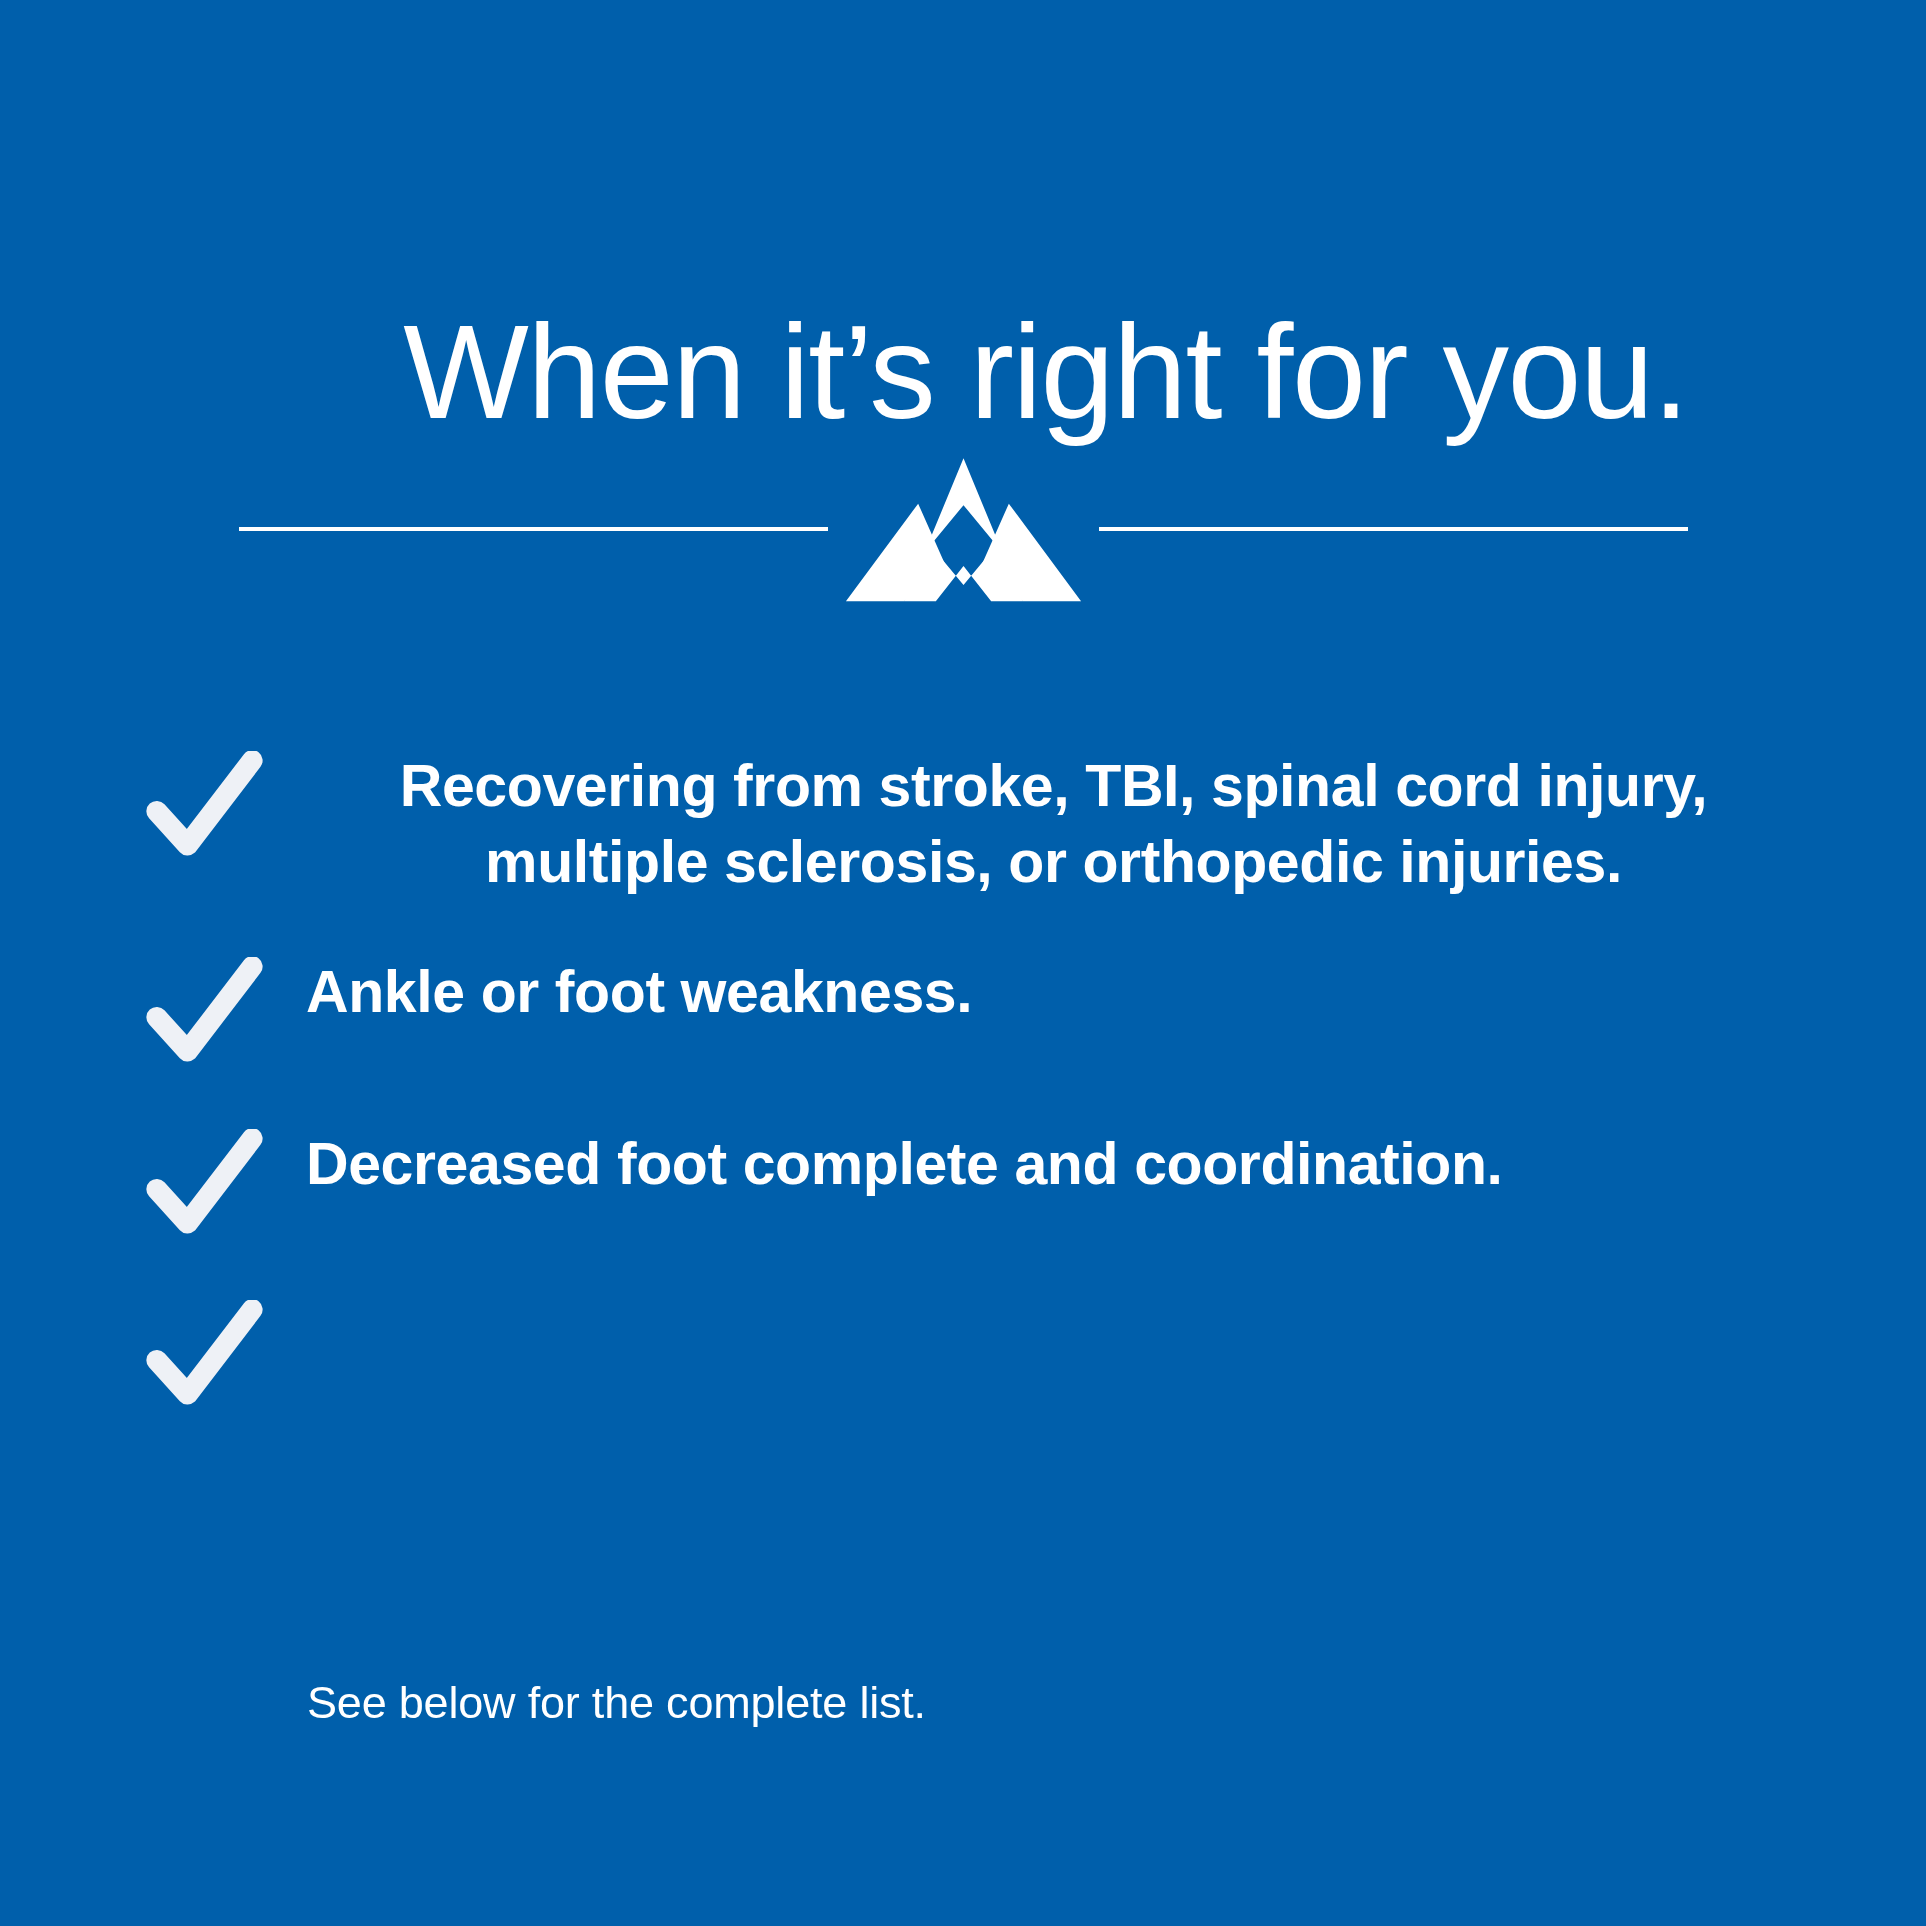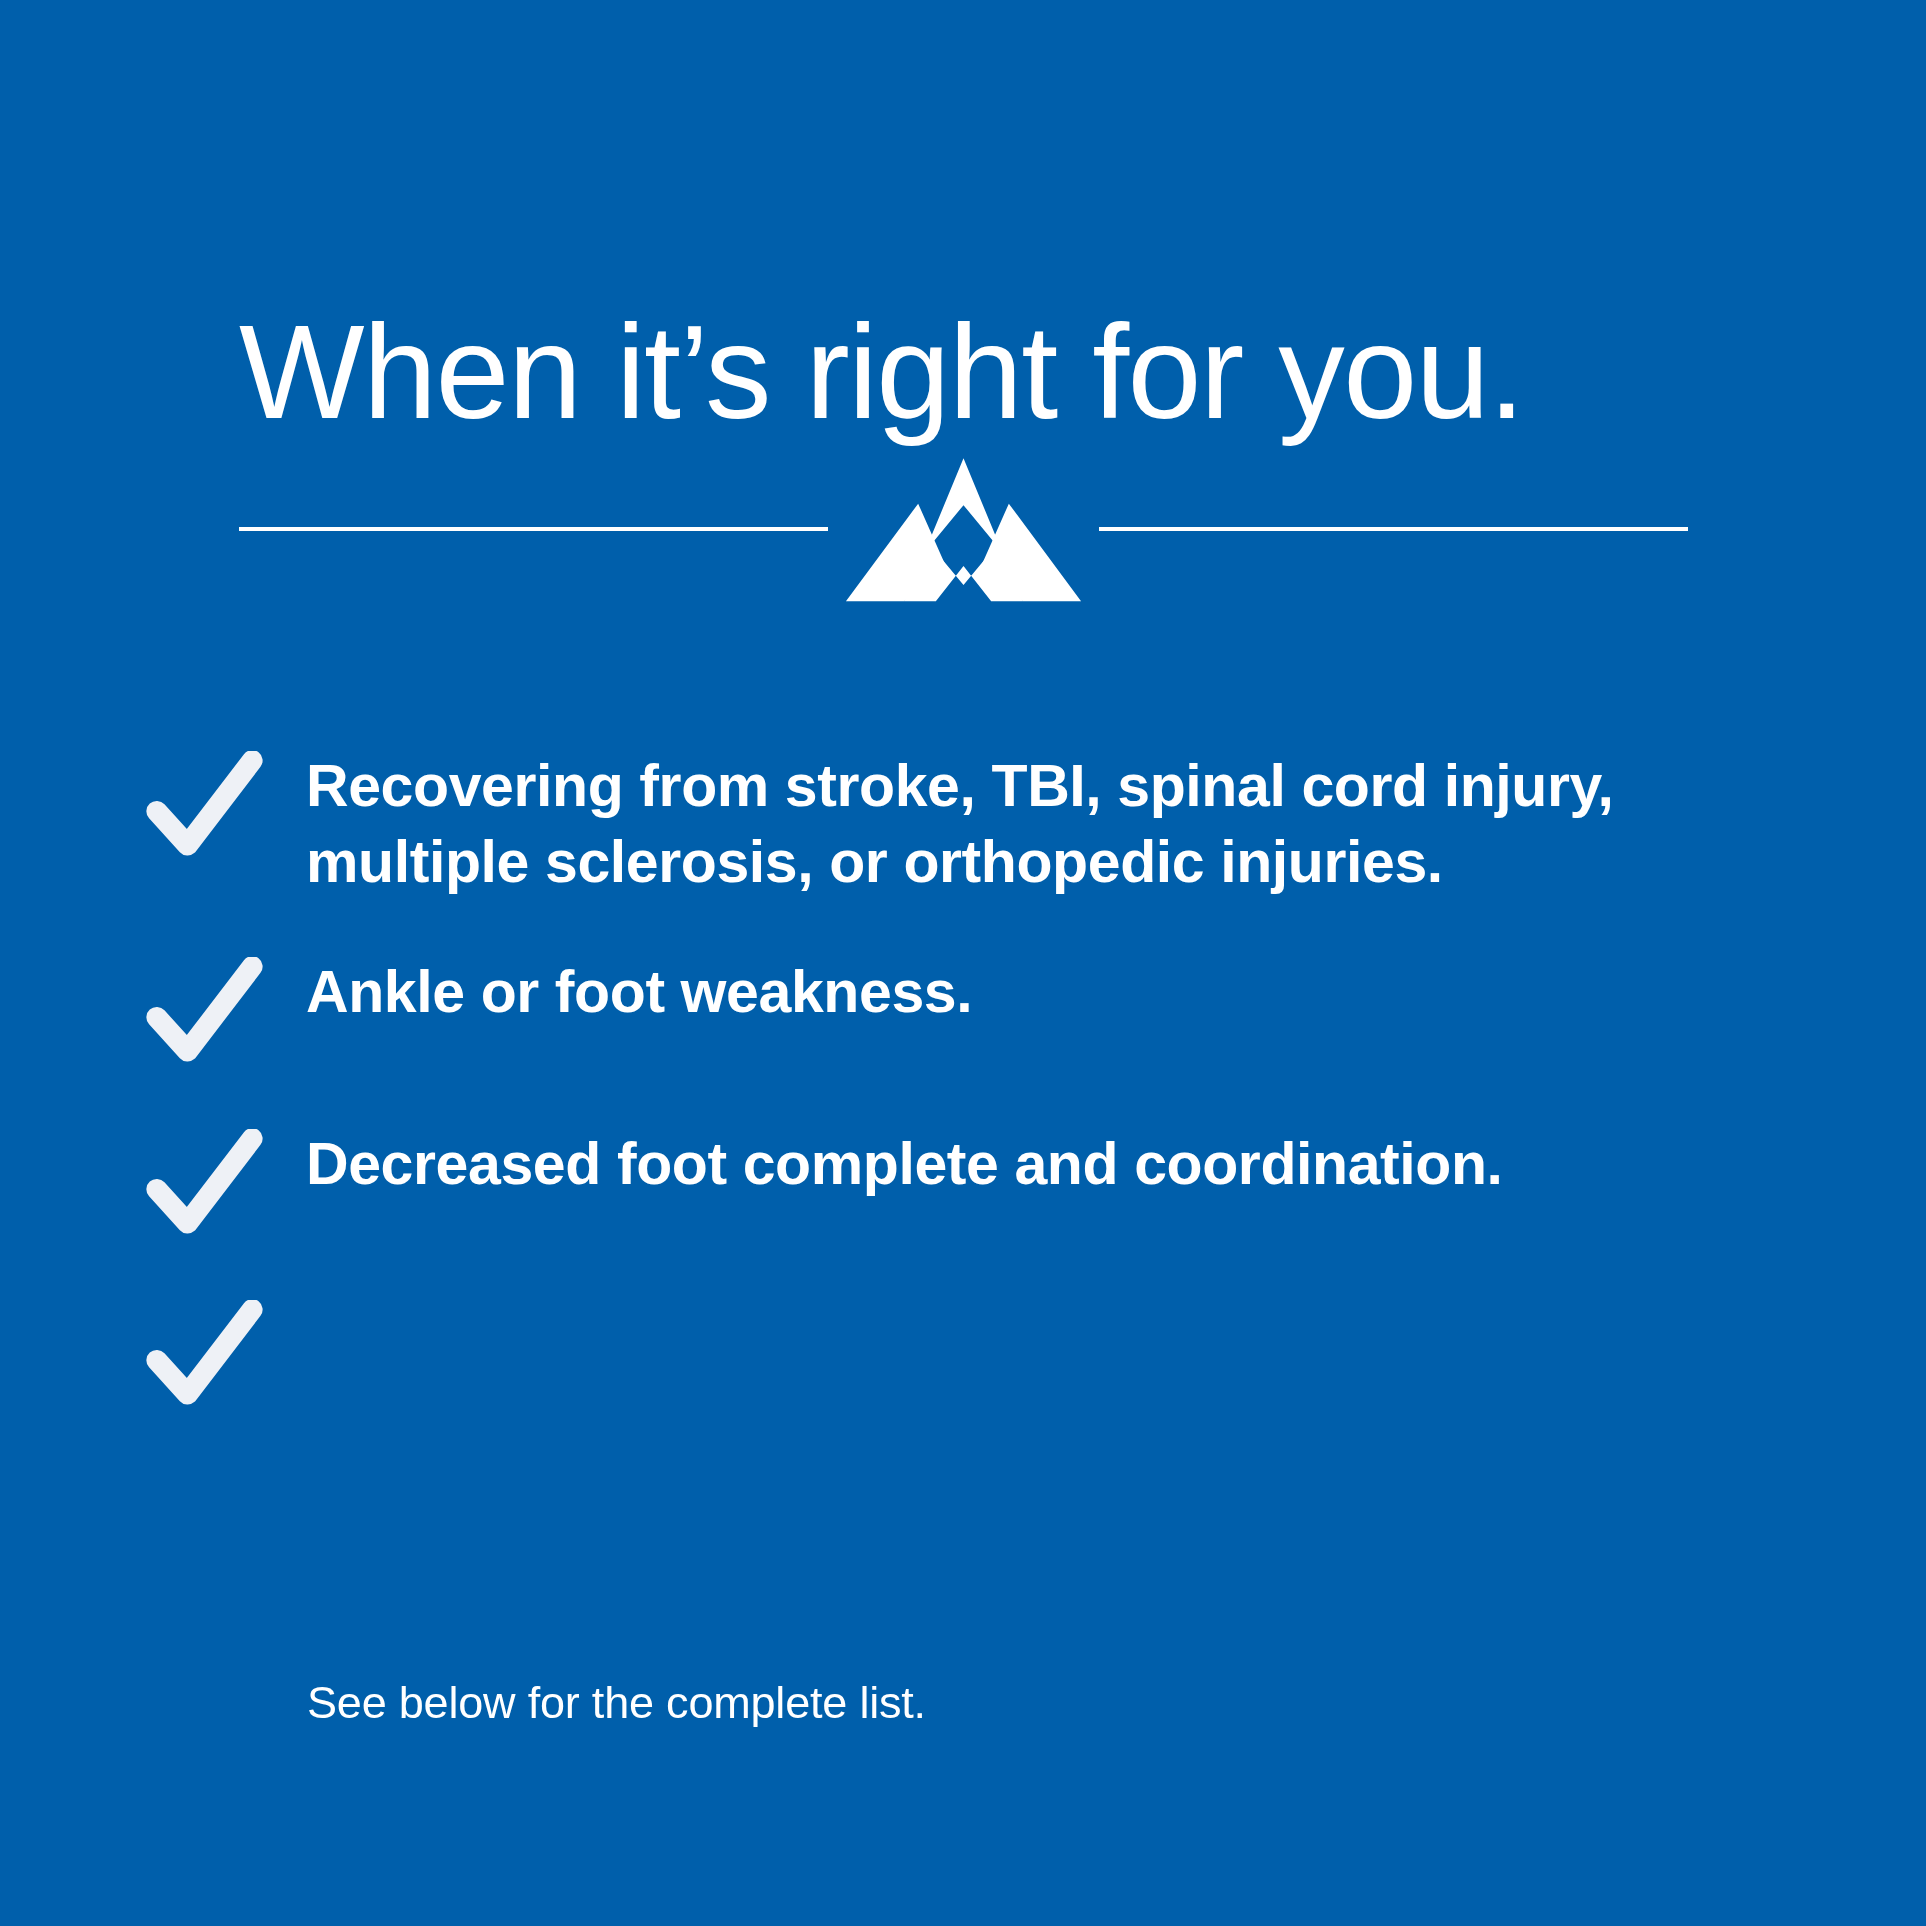--- a/index.html
+++ b/index.html
@@ -16,21 +16,21 @@
     font-family: "Liberation Sans", sans-serif;
     -webkit-font-smoothing: antialiased;
   }
 
   
   .headline {
     position: absolute;
     left: 239px;
     top: 217px;
     width: 1449px;
-    text-align: left;
+    text-align: right;
     color: #ffffff;
     font-family: "Liberation Sans", sans-serif;
     font-weight: 300;
     font-size: 133px;
     line-height: 1.0;
     letter-spacing: -1.5px;
     white-space: nowrap;
   }
 
   
@@ -81,20 +81,21 @@
   }
   .check-text {
     color: #ffffff;
     font-family: "Liberation Sans", sans-serif;
     font-weight: 700;
     font-size: 59px;
     line-height: 1.30;
     letter-spacing: -0.4px;
     max-width: 1495px;
     padding-top: 7.7px;
+    text-align: center;
   }
 
   .footnote {
     position: absolute;
     left: 307px;
     top: 1674px;
     color: #ffffff;
     font-family: "Liberation Sans", sans-serif;
     font-weight: 400;
     font-size: 45px;

